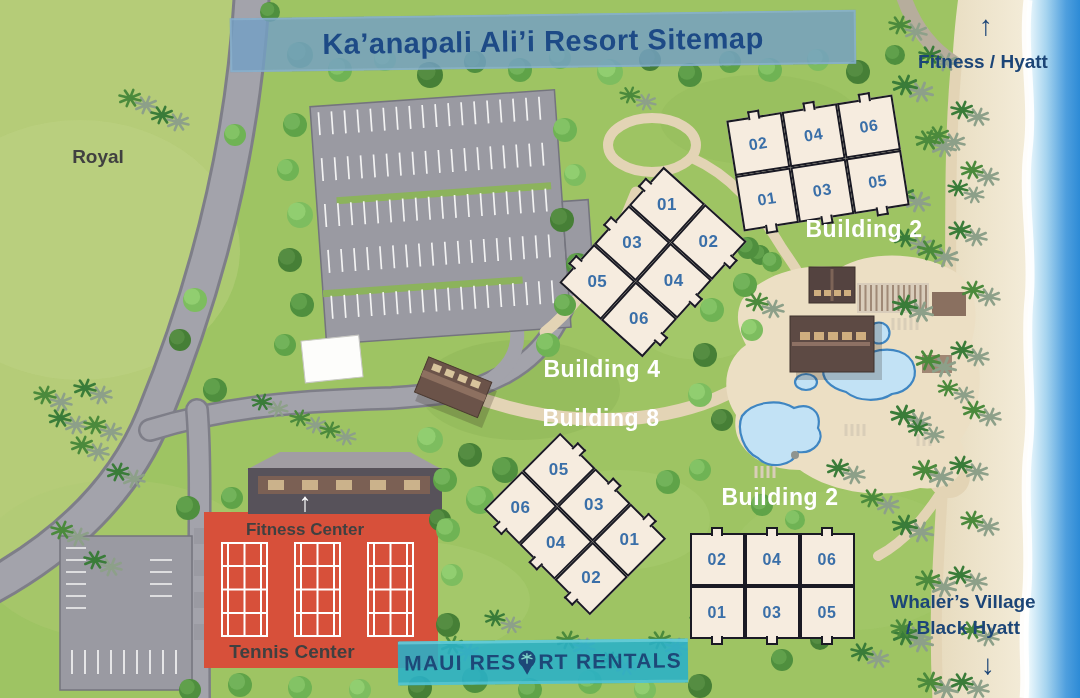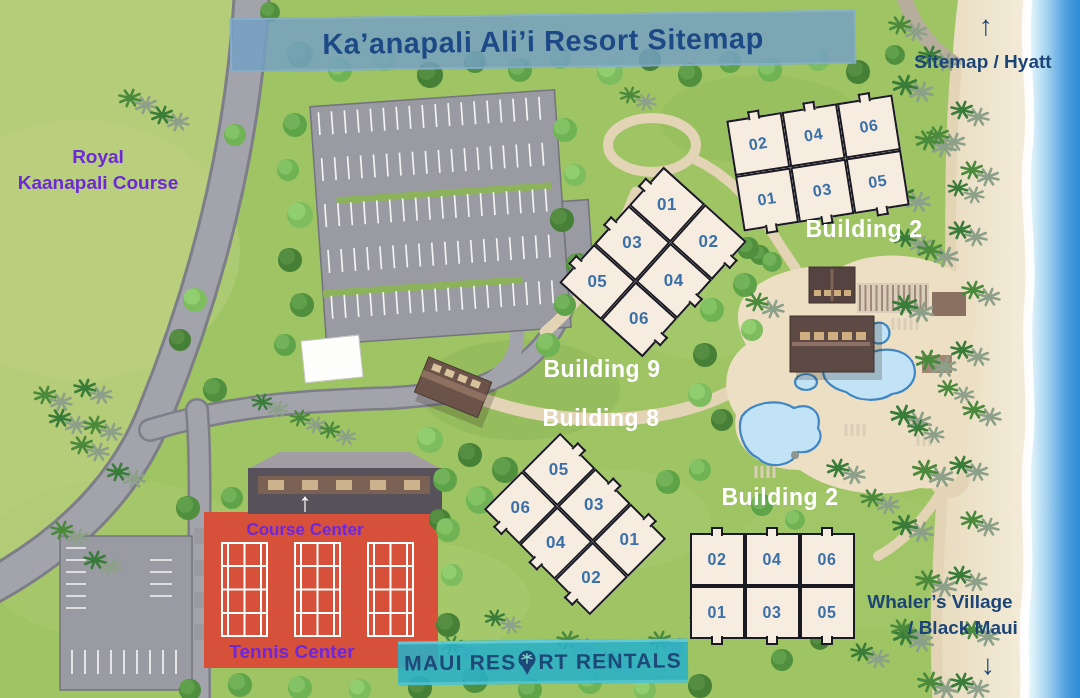--- a/index.html
+++ b/index.html
@@ -1,21 +1,21 @@
 <!DOCTYPE html>
 <html><head>
 <meta charset="utf-8">
 <style>
   html,body{margin:0;padding:0;}
   #stage{position:relative;width:1080px;height:698px;overflow:hidden;
     background:#9ec463;font-family:"Liberation Sans",sans-serif;}
   #terrain{position:absolute;left:0;top:0;z-index:1;}
   .lbl{position:absolute;z-index:10;font-weight:700;white-space:nowrap;
     transform:translate(-50%,-50%);}
-  .white-lbl{color:#6d28d9;}
+  .white-lbl{color:#404040;}
   .navy-lbl{color:#1c4577;}
   .bld-label{position:absolute;z-index:12;font-weight:700;font-size:23px;
     letter-spacing:.6px;color:#fff;white-space:nowrap;transform:translate(-50%,-50%);}
   .building{position:absolute;z-index:6;}
   .unit{position:absolute;background:#f6ecdf;border:2px solid #1a1a24;
     box-sizing:border-box;display:flex;align-items:center;justify-content:center;}
   .unit span{font-weight:700;color:#3a6fa8;letter-spacing:.5px;}
   .notch{position:absolute;background:#f6ecdf;border:2px solid #1a1a24;box-sizing:border-box;}
   #title-banner{position:absolute;left:230px;top:14px;width:626px;height:54px;z-index:20;
     background:rgba(116,160,196,.82);transform:rotate(-.8deg);
@@ -1031,39 +1031,38 @@
         </div>
         <div class="unit" style="left: 0px; top: 104px; width: 56px; height: 52px;">
           <span style="font-size: 17px; transform: rotate(-42deg);">05</span>
           <div class="notch" style="width: 9px; height: 12px; top: 18px; left: -8px; border-right: none;"></div>
         </div>
         <div class="unit" style="left: 56px; top: 104px; width: 56px; height: 52px;">
           <span style="font-size: 17px; transform: rotate(-42deg);">06</span>
           <div class="notch" style="width: 9px; height: 12px; top: 18px; right: -8px; border-left: none;"></div>
         </div>
       </div>
-      <div class="bld-label" style="left: 602px; top: 369px;">Building 9</div>
+      <div class="bld-label" style="left: 602px; top: 369px;">Building 4</div>
     </div>
 
 <div id="title-banner">
   <div>Ka’anapali Ali’i Resort Sitemap</div>
 </div>
 
 <div class="lbl white-lbl" style="left:98px;top:157px;font-size:19px;">Royal</div>
-<div class="lbl white-lbl" style="left:98px;top:183px;font-size:19px;">Kaanapali Course</div>
 
 <div class="arrow navy-lbl" style="left:986px;top:26px;font-size:28px;">↑</div>
-<div class="lbl navy-lbl" style="left:983px;top:62px;font-size:19px;">Sitemap / Hyatt</div>
-
-<div class="lbl navy-lbl" style="left:940px;top:602px;font-size:19px;">Whaler’s Village</div>
-<div class="lbl navy-lbl" style="left:963px;top:628px;font-size:19px;">/ Black Maui</div>
+<div class="lbl navy-lbl" style="left:983px;top:62px;font-size:19px;">Fitness / Hyatt</div>
+
+<div class="lbl navy-lbl" style="left:963px;top:602px;font-size:19px;">Whaler’s Village</div>
+<div class="lbl navy-lbl" style="left:963px;top:628px;font-size:19px;">/ Black Hyatt</div>
 <div class="arrow navy-lbl" style="left:988px;top:665px;font-size:28px;">↓</div>
 
 <div class="arrow" style="left:305px;top:502px;font-size:26px;color:#fff;">↑</div>
-<div class="lbl white-lbl" style="left:305px;top:530px;font-size:17px;">Course Center</div>
+<div class="lbl white-lbl" style="left:305px;top:530px;font-size:17px;">Fitness Center</div>
 <div class="lbl white-lbl" style="left:292px;top:652px;font-size:19px;">Tennis Center</div>
 
 <div id="logo-banner">
   <span class="logo-txt">Maui Res</span>
   <span style="display:inline-block;width:18px;height:25px;">
     <svg width="18" height="25" viewBox="0 0 18 25">
       <circle cx="9" cy="9" r="8.6" fill="#1d4878"></circle>
       <polygon points="2.6,13.5 15.4,13.5 9,24.5" fill="#1d4878"></polygon>
       <g stroke="#7fd6cb" stroke-width="1.4" stroke-linecap="round" fill="none">
         <path d="M9,13 L9,7"></path>

